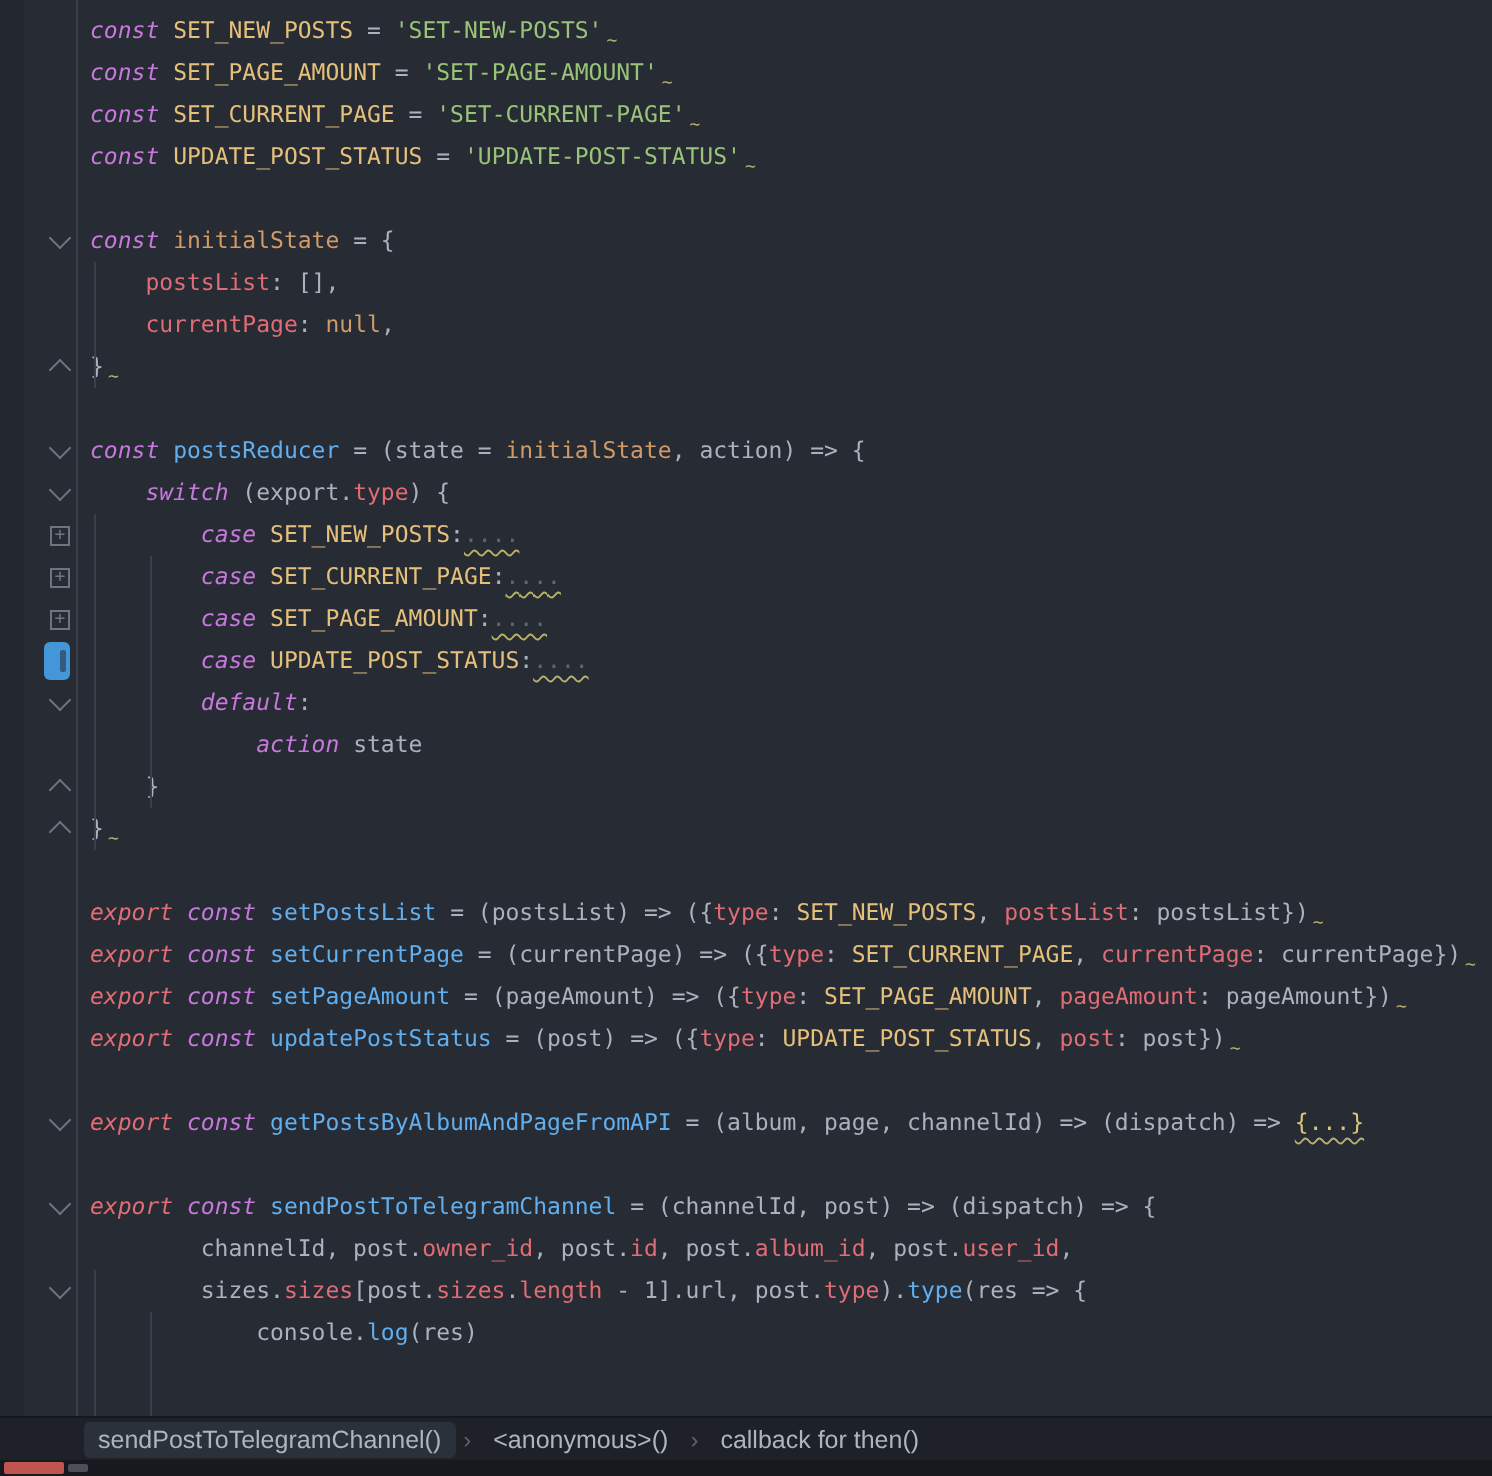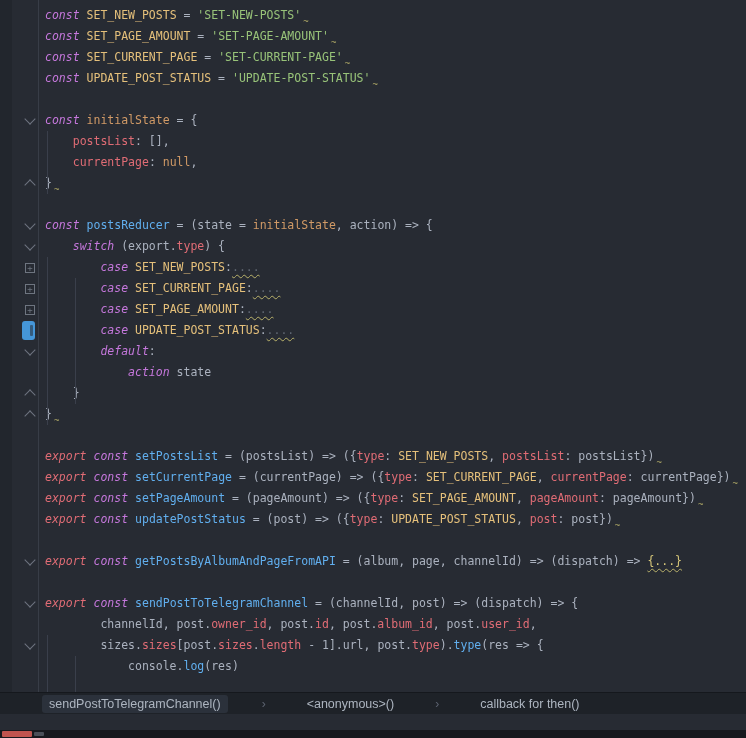--- a/index.html
+++ b/index.html
@@ -30,23 +30,23 @@
   .d{color:var(--dots);text-decoration:underline wavy var(--squig);text-decoration-thickness:1px;text-underline-offset:3px;}
   .b{color:var(--foldb);text-decoration:underline wavy var(--squig);text-decoration-thickness:1px;text-underline-offset:3px;}
   .tick{display:inline-block;color:var(--squig);font-size:9px;transform:translateY(6px);margin-left:2px;}
   .gmark{position:absolute;left:26px;top:7px;width:7px;height:7px;}
   .g-open{border-right:1.5px solid var(--icon);border-bottom:1.5px solid var(--icon);transform:rotate(45deg);top:5px;}
   .g-close{border-right:1.5px solid var(--icon);border-bottom:1.5px solid var(--icon);transform:rotate(-135deg);top:8px;}
   .g-plus{border:1px solid var(--icon);width:8px;height:8px;left:25px;top:6px;font-size:9px;line-height:8px;text-align:center;color:var(--icon);}
   .g-blue{position:absolute;left:22px;top:1px;width:13px;height:19px;background:var(--bluecaret);border-radius:3px;}
   .g-blue::after{content:"";position:absolute;right:2px;top:4px;width:3px;height:11px;background:rgba(39,43,51,.55);border-radius:1px;}
   .guide{position:absolute;width:1px;background:var(--guide);}
-  #breadcrumb-bar{position:absolute;left:0;bottom:24px;width:746px;height:22px;background:var(--bcbg);
+  #breadcrumb-bar{position:absolute;left:0;bottom:8px;width:746px;height:22px;background:var(--bcbg);
     font-family:"Liberation Sans","DejaVu Sans",sans-serif;font-size:12.5px;color:var(--bctext);
-    display:flex;align-items:center;padding-left:42px;box-sizing:border-box;border-top:1px solid #15181d;gap:30px;}
+    display:flex;align-items:center;padding-left:42px;box-sizing:border-box;border-top:1px solid #15181d;}
   .crumb{padding:2px 7px;border-radius:3px;white-space:nowrap;}
   .crumb-first{background:#2b313b;}
   .crumb-sep{color:var(--bcsep);padding:0 4px;font-size:12px;}
   #bottom-strip{position:absolute;left:0;bottom:0;width:746px;height:8px;background:var(--bottom);}
   #status-indicator{position:absolute;left:2px;top:1px;width:30px;height:6px;background:var(--red);border-radius:1px;}
   #status-indicator2{position:absolute;left:34px;top:2px;width:10px;height:4px;background:#4a4f58;border-radius:1px;}
 </style>
 </head>
 <body>
 

